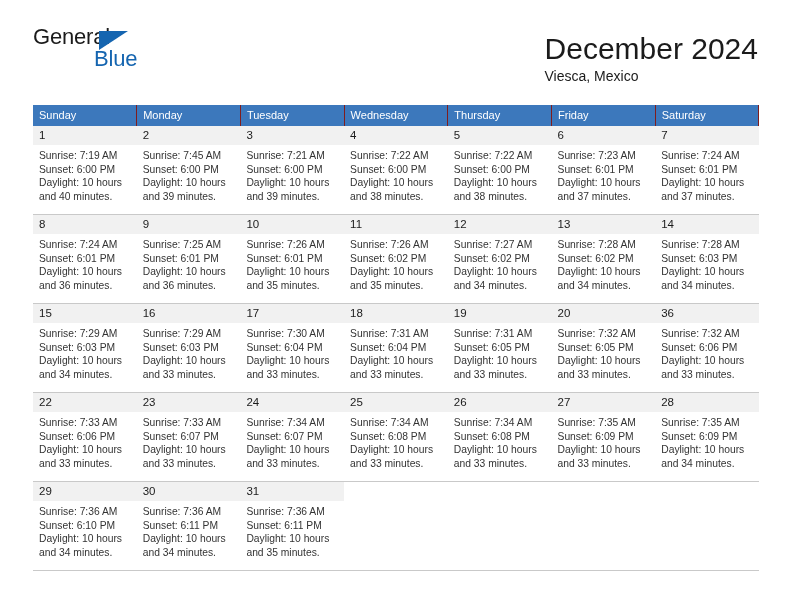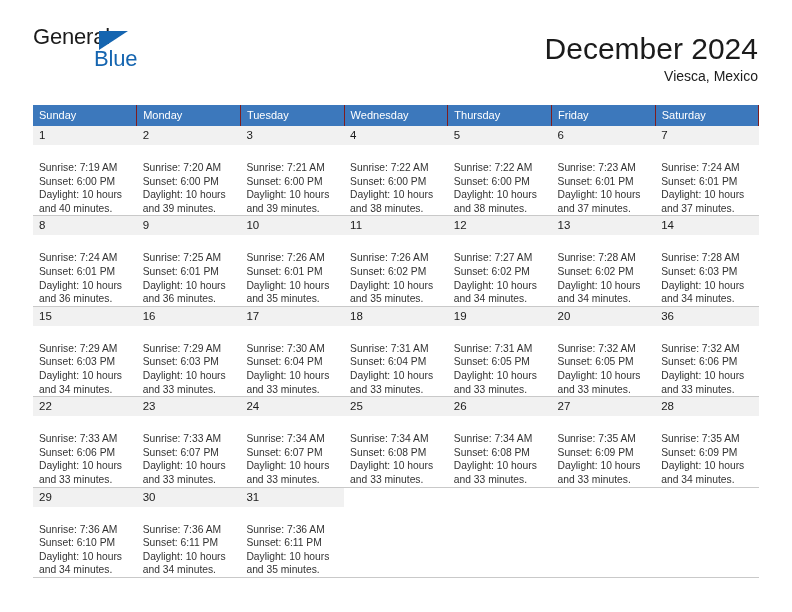--- a/index.html
+++ b/index.html
@@ -62,21 +62,21 @@
     letter-spacing: -0.2px;
     color: #1565b0;
     font-family: "Liberation Sans", sans-serif;
     margin-left: 32px;
   }
 
   .title-block {
     position: absolute;
     right: 34px;
     top: 32px;
-    text-align: right;
+    text-align: left;
   }
   .month-title {
     font-size: 30px;
     color: #1b1b1b;
     line-height: 34px;
     white-space: nowrap;
   }
   .location {
     font-size: 14px;
     color: #1b1b1b;
@@ -121,21 +121,21 @@
 
   .daynum {
     background: #f1f1f1;
     font-size: 11.5px;
     color: #1b1b1b;
     padding: 3px 0 3px 6px;
     line-height: 13px;
     height: 13px;
   }
   .info {
-    padding: 16px 4px 0 6px;
+    padding: 4px 4px 0 6px;
     font-size: 10.3px;
     line-height: 13.6px;
     color: #333333;
   }
   .info div { white-space: nowrap; }
 </style>
 </head>
 <body>
 
 <div class="page">
@@ -185,21 +185,21 @@
             <div class="info">
               <div>Sunrise: 7:19 AM</div>
               <div>Sunset: 6:00 PM</div>
               <div>Daylight: 10 hours</div>
               <div>and 40 minutes.</div>
             </div>
           </td>
           <td>
             <div class="daynum">2</div>
             <div class="info">
-              <div>Sunrise: 7:20 AM</div>
+              <div>Sunrise: 7:45 AM</div>
               <div>Sunset: 6:00 PM</div>
               <div>Daylight: 10 hours</div>
               <div>and 39 minutes.</div>
             </div>
           </td>
           <td>
             <div class="daynum">3</div>
             <div class="info">
               <div>Sunrise: 7:21 AM</div>
               <div>Sunset: 6:00 PM</div>

